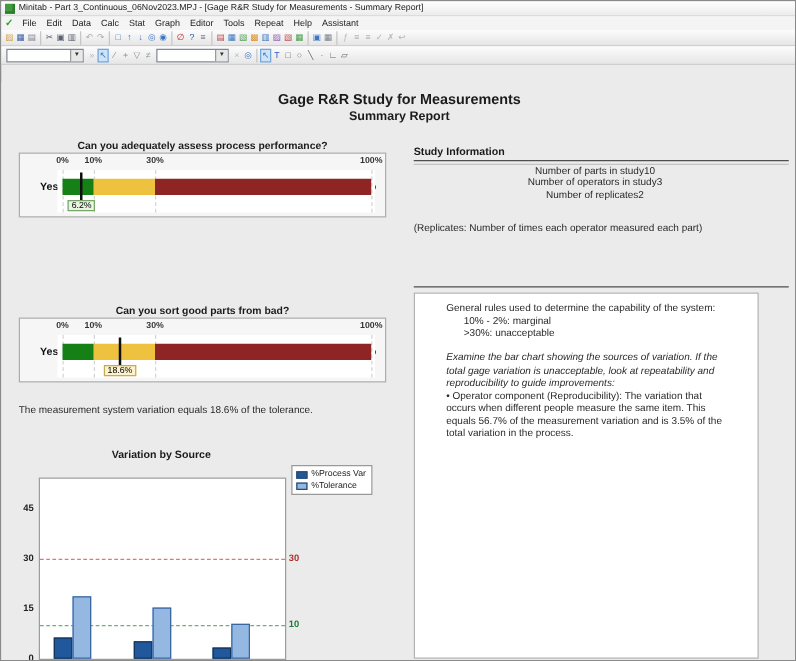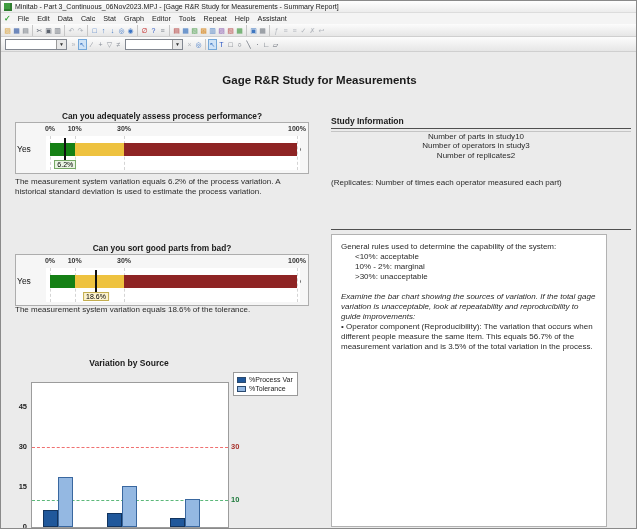--- a/index.html
+++ b/index.html
@@ -45,21 +45,21 @@
   .gpanel{position:absolute;left:14px;width:294px;height:52px;background:#f6f6f6;
     border:1px solid #adadad;box-sizing:border-box;}
   .gtick{position:absolute;top:2px;font-size:7px;font-weight:bold;color:#333;
     transform:translateX(-50%);}
   .gtrack{position:absolute;left:30px;top:13px;width:254px;height:34px;background:#fff;}
   .ggrid{position:absolute;top:0;height:100%;width:0;border-left:1px dashed #d4d4d4;}
   .gseg{position:absolute;top:7px;height:13px;}
   .gmarker{position:absolute;top:2px;height:22px;width:2px;background:#101010;}
   .gvalue{position:absolute;top:24px;transform:translateX(-50%);font-size:7px;
     padding:0 2px;border:1px solid;white-space:nowrap;}
-  .gyes{position:absolute;left:1px;top:21px;font-size:8.5px;font-weight:normal;color:#111;}
+  .gyes{position:absolute;left:16px;top:21px;font-size:8.5px;font-weight:bold;color:#111;}
   .gno{position:absolute;right:7px;top:21px;font-size:8.5px;font-weight:bold;color:#111;}
   .gcap{position:absolute;left:14px;width:296px;font-size:8px;color:#2a2a2a;line-height:1.28;}
   
   .chtitle{position:absolute;left:30px;top:292px;width:196px;text-align:center;
     font-size:8.5px;font-weight:bold;color:#1b1b1b;}
   .legend{position:absolute;left:232px;top:306px;background:#fff;border:1px solid #9a9a9a;
     padding:2px 4px 2px 3px;font-size:7px;color:#222;}
   .legrow{display:flex;align-items:center;gap:3px;height:9px;}
   .legsw{width:9px;height:6px;border:1px solid #2a4a70;box-sizing:border-box;}
   .plot{position:absolute;left:30px;top:316px;width:196px;height:144px;background:#fff;
@@ -73,21 +73,21 @@
   .xlab{position:absolute;top:462px;width:70px;text-align:center;font-size:7.5px;
     color:#222;transform:translateX(-50%);}
   
   .rchead{position:absolute;left:330px;width:300px;font-size:8.5px;font-weight:bold;color:#1b1b1b;}
   .ruled{position:absolute;left:330px;width:300px;height:1px;background:#4f4f4f;}
   .rulel{position:absolute;left:330px;width:300px;height:1px;background:#c4c4c4;}
   .sirow{position:absolute;left:326px;width:298px;font-size:8px;color:#2a2a2a;
     display:flex;justify-content:center;}
   .sinote{position:absolute;left:330px;width:300px;font-size:8px;color:#2a2a2a;}
   .combox{position:absolute;left:330px;top:168px;width:276px;height:293px;background:#fff;
-    border:1px solid #b2b2b2;box-sizing:border-box;padding:7px 9px;font-size:8px;
+    border:1px solid #b2b2b2;box-sizing:border-box;padding:7px 25px;font-size:8px;
     color:#2a2a2a;line-height:1.27;overflow:hidden;}
   .cpar{margin:0;}
   .cpar.indent{padding-left:14px;}
   .cpar.gap{margin-top:9px;font-style:italic;}
 </style>
 </head>
 <body>
 
 <div class="win">
 
@@ -176,20 +176,21 @@
       <span class="tbi" style="color: rgb(92, 99, 110);">○</span>
       <span class="tbi" style="color: rgb(92, 99, 110);">╲</span>
       <span class="tbi" style="color: rgb(92, 99, 110);">·</span>
       <span class="tbi" style="color: rgb(92, 99, 110);">∟</span>
       <span class="tbi" style="color: rgb(92, 99, 110);">▱</span>
     </div>
 
   <div class="report">
 
     <div class="rtitle">Gage R&amp;R Study for Measurements</div>
+    <div class="rsub">Summary Report</div>
 
     <div class="ghead" style="top:45px">Can you adequately assess process performance?</div>
     <div class="gpanel" id="gp1" style="top:56px">
       <span class="gyes">Yes</span>
       <span class="gno">No</span>
       <div class="gtrack">
           <div class="ggrid" style="left: 4px;"></div>
           <div class="ggrid" style="left: 28.7px;"></div>
           <div class="ggrid" style="left: 78.1px;"></div>
           <div class="ggrid" style="left: 251px;"></div>
@@ -197,21 +198,20 @@
           <div class="gseg" style="left: 28.7px; width: 49.4px; background: rgb(238, 194, 63);"></div>
           <div class="gseg" style="left: 78.1px; width: 172.9px; background: rgb(142, 36, 36);"></div>
           <div class="gmarker" style="left: 18.314px;"></div>
           <div class="gvalue" style="left: 19.314px; background: rgb(233, 244, 227); border-color: rgb(118, 168, 101);">6.2%</div>
         </div>
     <span class="gtick" style="left: 34px;">0%</span>
         <span class="gtick" style="left: 58.7px;">10%</span>
         <span class="gtick" style="left: 108.1px;">30%</span>
         <span class="gtick" style="left: 281px;">100%</span>
       </div>
-    <div class="gcap" style="top:111px">The measurement system variation equals 6.2% of the process variation. A historical standard deviation is used to estimate the process variation.</div>
 
     <div class="ghead" style="top:177px">Can you sort good parts from bad?</div>
     <div class="gpanel" id="gp2" style="top:188px">
       <span class="gyes">Yes</span>
       <span class="gno">No</span>
       <div class="gtrack">
           <div class="ggrid" style="left: 4px;"></div>
           <div class="ggrid" style="left: 28.7px;"></div>
           <div class="ggrid" style="left: 78.1px;"></div>
           <div class="ggrid" style="left: 251px;"></div>
@@ -219,21 +219,21 @@
           <div class="gseg" style="left: 28.7px; width: 49.4px; background: rgb(238, 194, 63);"></div>
           <div class="gseg" style="left: 78.1px; width: 172.9px; background: rgb(142, 36, 36);"></div>
           <div class="gmarker" style="left: 48.942px;"></div>
           <div class="gvalue" style="left: 49.942px; background: rgb(252, 242, 205); border-color: rgb(195, 173, 78);">18.6%</div>
         </div>
     <span class="gtick" style="left: 34px;">0%</span>
         <span class="gtick" style="left: 58.7px;">10%</span>
         <span class="gtick" style="left: 108.1px;">30%</span>
         <span class="gtick" style="left: 281px;">100%</span>
       </div>
-    <div class="gcap" style="top:239px">The measurement system variation equals 18.6% of the tolerance.</div>
+    <div class="gcap" style="top:257px">The measurement system variation equals 18.6% of the tolerance.</div>
 
     <div class="chtitle">Variation by Source</div>
     <div class="legend" id="legend">
         <div class="legrow">
           <span class="legsw" style="background: rgb(32, 88, 155);"></span>
           <span>%Process Var</span>
         </div>
         <div class="legrow">
           <span class="legsw" style="background: rgb(148, 184, 226);"></span>
           <span>%Tolerance</span>
@@ -280,21 +280,20 @@
         <div class="sirow" style="top: 84.6px;">
           <span>Number of replicates</span>
           <span>2</span>
         </div>
       </div>
     <div class="sinote" style="top:112px">(Replicates: Number of times each operator measured each part)</div>
 
     <div class="ruled" style="top:163px"></div>
     <div class="combox" id="combox">
         <div class="cpar">General rules used to determine the capability of the system:</div>
-        <div class="cpar indent">&lt;10%: acceptable</div>
         <div class="cpar indent">10% - 2%: marginal</div>
         <div class="cpar indent">&gt;30%: unacceptable</div>
         <div class="cpar gap">Examine the bar chart showing the sources of variation. If the total gage variation is unacceptable, look at repeatability and reproducibility to guide improvements:</div>
         <div class="cpar">•  Operator component (Reproducibility): The variation that occurs when different people measure the same item. This equals 56.7% of the measurement variation and is 3.5% of the total variation in the process.</div>
       </div>
 
   </div>
 </div>
 
 </body></html>

